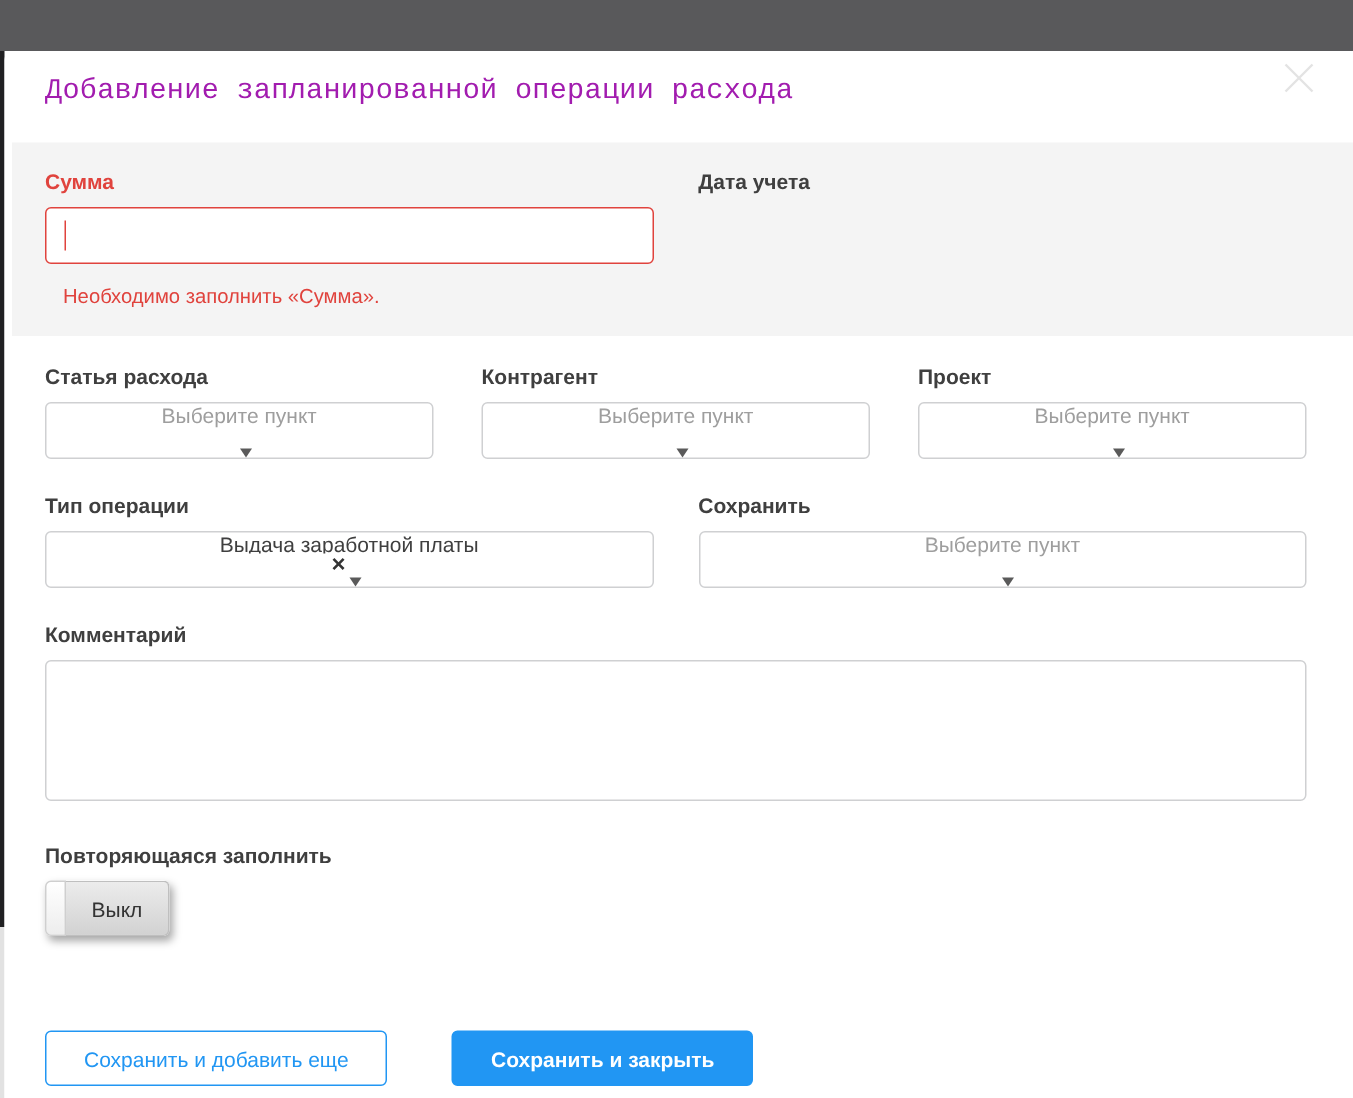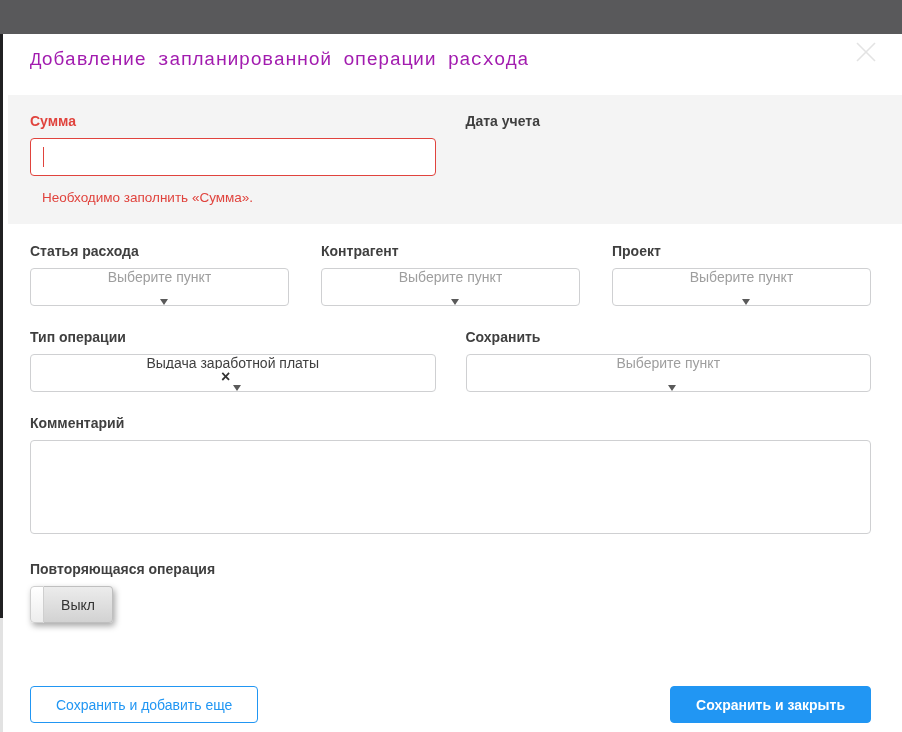--- a/index.html
+++ b/index.html
@@ -73,21 +73,21 @@
     width:14px; background:linear-gradient(#ffffff,#ededed);
     border:1px solid #cfcfcf; border-radius:4px 0 0 4px; flex:none;
   }
   .toggle-body {
     flex:1; background:linear-gradient(#ececec,#d2d2d2);
     border:1px solid #bfbfbf; border-left:none; border-radius:0 4px 4px 0;
     display:flex; align-items:center; justify-content:center;
     font-size:14px; color:#333;
   }
 
-  .footer { margin-top:63px; display:flex; justify-content:space-between; gap:43px; }
+  .footer { margin-top:63px; display:flex; justify-content:flex-start; gap:43px; }
   .btn { height:37px; border-radius:4px; font-size:14px; padding:0 25px; cursor:pointer; font-family:"Liberation Sans", sans-serif; }
   .btn-outline { background:#fff; border:1px solid #2196f3; color:#2196f3; font-weight:400; }
   .btn-primary { background:#2196f3; border:1px solid #2196f3; color:#fff; font-weight:700; }
 </style>
 </head>
 <body>
 
 <div class="topbar"></div>
 <div class="backdrop-strip-dark"></div>
 <div class="backdrop-strip-light"></div>
@@ -165,21 +165,21 @@
         </div>
       </div>
     </div>
 
     <div class="row-mt23">
       <label class="field-label">Комментарий</label>
       <textarea class="comment-area" style=""></textarea>
     </div>
 
     <div class="row-mt23">
-      <label class="field-label">Повторяющаяся операция</label>
+      <label class="field-label">Повторяющаяся заполнить</label>
       <div class="toggle">
         <div class="toggle-handle"></div>
         <div class="toggle-body">Выкл</div>
       </div>
     </div>
 
     <div class="footer">
       <button class="btn btn-outline">Сохранить и добавить еще</button>
       <button class="btn btn-primary">Сохранить и закрыть</button>
     </div>

